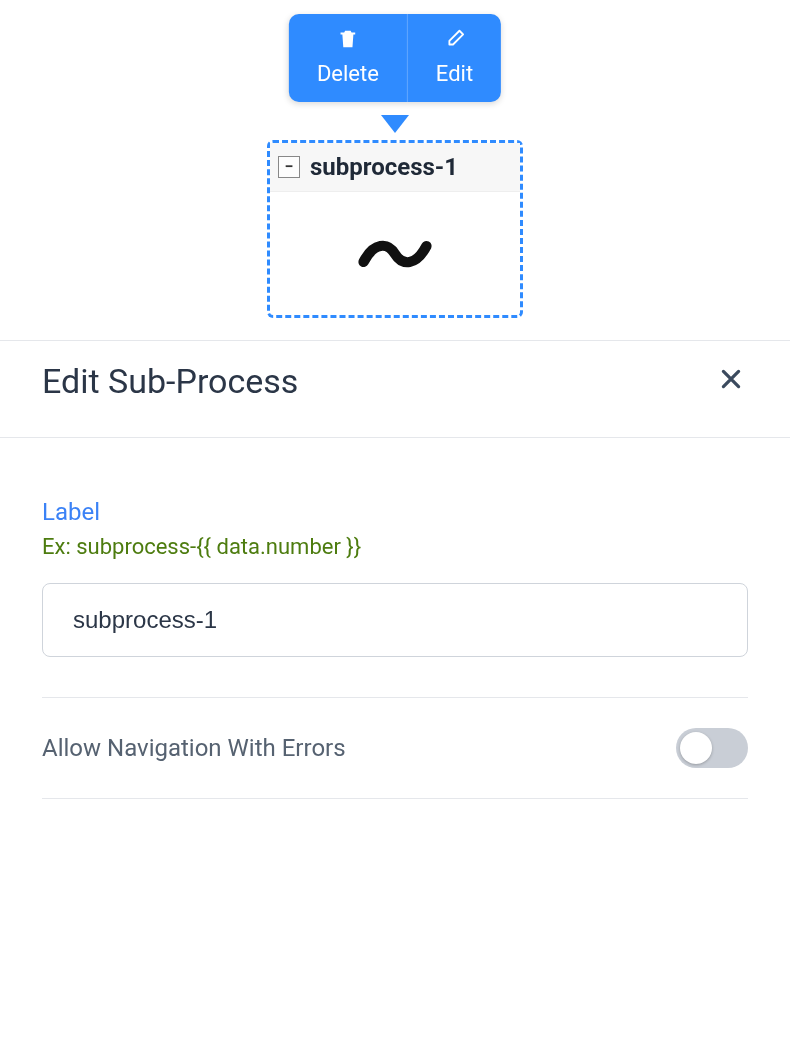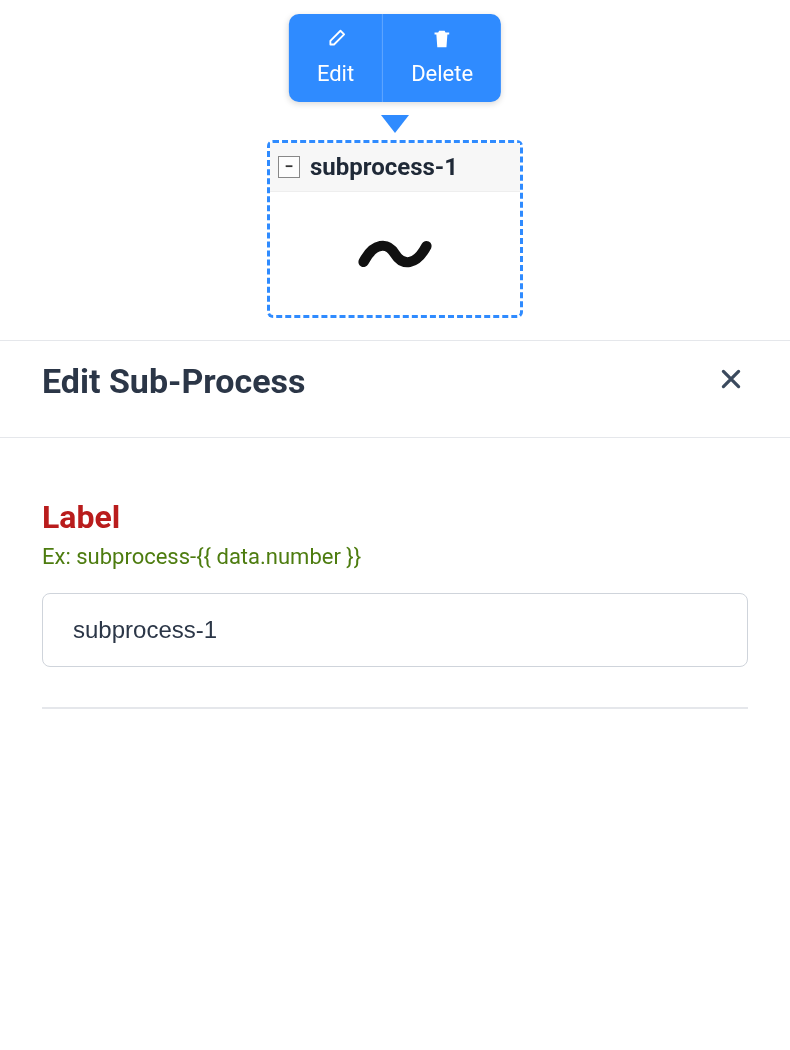--- a/index.html
+++ b/index.html
@@ -100,37 +100,37 @@
     }
     .panel-header {
       display: flex;
       justify-content: space-between;
       align-items: center;
       padding: 20px 42px 36px 42px;
       border-bottom: 1px solid #e5e7eb;
     }
     .panel-title {
       font-size: 34px;
-      font-weight: 700;
+      font-weight: 400;
       color: #2b3647;
     }
     .close-btn {
       font-size: 30px;
       color: #3b4a5e;
       cursor: pointer;
       line-height: 1;
       padding: 4px;
     }
     .panel-body {
       padding: 60px 42px 20px 42px;
     }
     .field-label {
-      font-size: 32px;
-      font-weight: 700;
-      color: #b91c1c;
+      font-size: 24px;
+      font-weight: 400;
+      color: #3b82f6;
       margin-bottom: 8px;
     }
     .field-hint {
       font-size: 22px;
       color: #4d7c0f;
       margin-bottom: 24px;
     }
     .text-input {
       width: 100%;
       border: 1px solid #cfd4db;
@@ -174,33 +174,33 @@
     }
   </style>
 </head>
 <body>
 
 <div class="canvas-area">
 
   <div class="tooltip-bar">
     <div class="tooltip-btn">
       <span>
+        <svg width="22" height="22" viewBox="0 0 24 24" fill="white">
+            <path d="M6 7h12l-1 14H7L6 7zm3-4h6l1 2h4v2H4V5h4l1-2z"></path>
+          </svg>
+      </span>
+      <span>Delete</span>
+    </div>
+    <div class="tooltip-btn">
+      <span>
         <svg width="22" height="22" viewBox="0 0 24 24" fill="none" stroke="white" stroke-width="2" stroke-linecap="round" stroke-linejoin="round">
             <path d="M17 3l4 4-11 11H6v-4L17 3z"></path>
           </svg>
       </span>
       <span>Edit</span>
-    </div>
-    <div class="tooltip-btn">
-      <span>
-        <svg width="22" height="22" viewBox="0 0 24 24" fill="white">
-            <path d="M6 7h12l-1 14H7L6 7zm3-4h6l1 2h4v2H4V5h4l1-2z"></path>
-          </svg>
-      </span>
-      <span>Delete</span>
     </div>
   </div>
   <div class="tooltip-arrow"></div>
 
   <div class="node-box">
     <div class="node-header">
       <span class="collapse-toggle">−</span>
       <span>subprocess-1</span>
     </div>
     <div class="node-body">
@@ -226,16 +226,22 @@
   </div>
 
   <div class="panel-body">
     <div class="field-label">Label</div>
     <div class="field-hint">Ex: subprocess-{{ data.number }}</div>
     <input class="text-input" type="text" value="subprocess-1" style="">
   </div>
 
   <hr class="divider" style="margin: 20px 42px 0 42px;">
 
+  <div class="toggle-row">
+    <div class="label">Allow Navigation With Errors</div>
+    <div class="switch">
+      <div class="switch-knob"></div>
+    </div>
+  </div>
 
   <hr class="divider" style="margin: 0 42px;">
 
 </div>
 
 </body></html>

